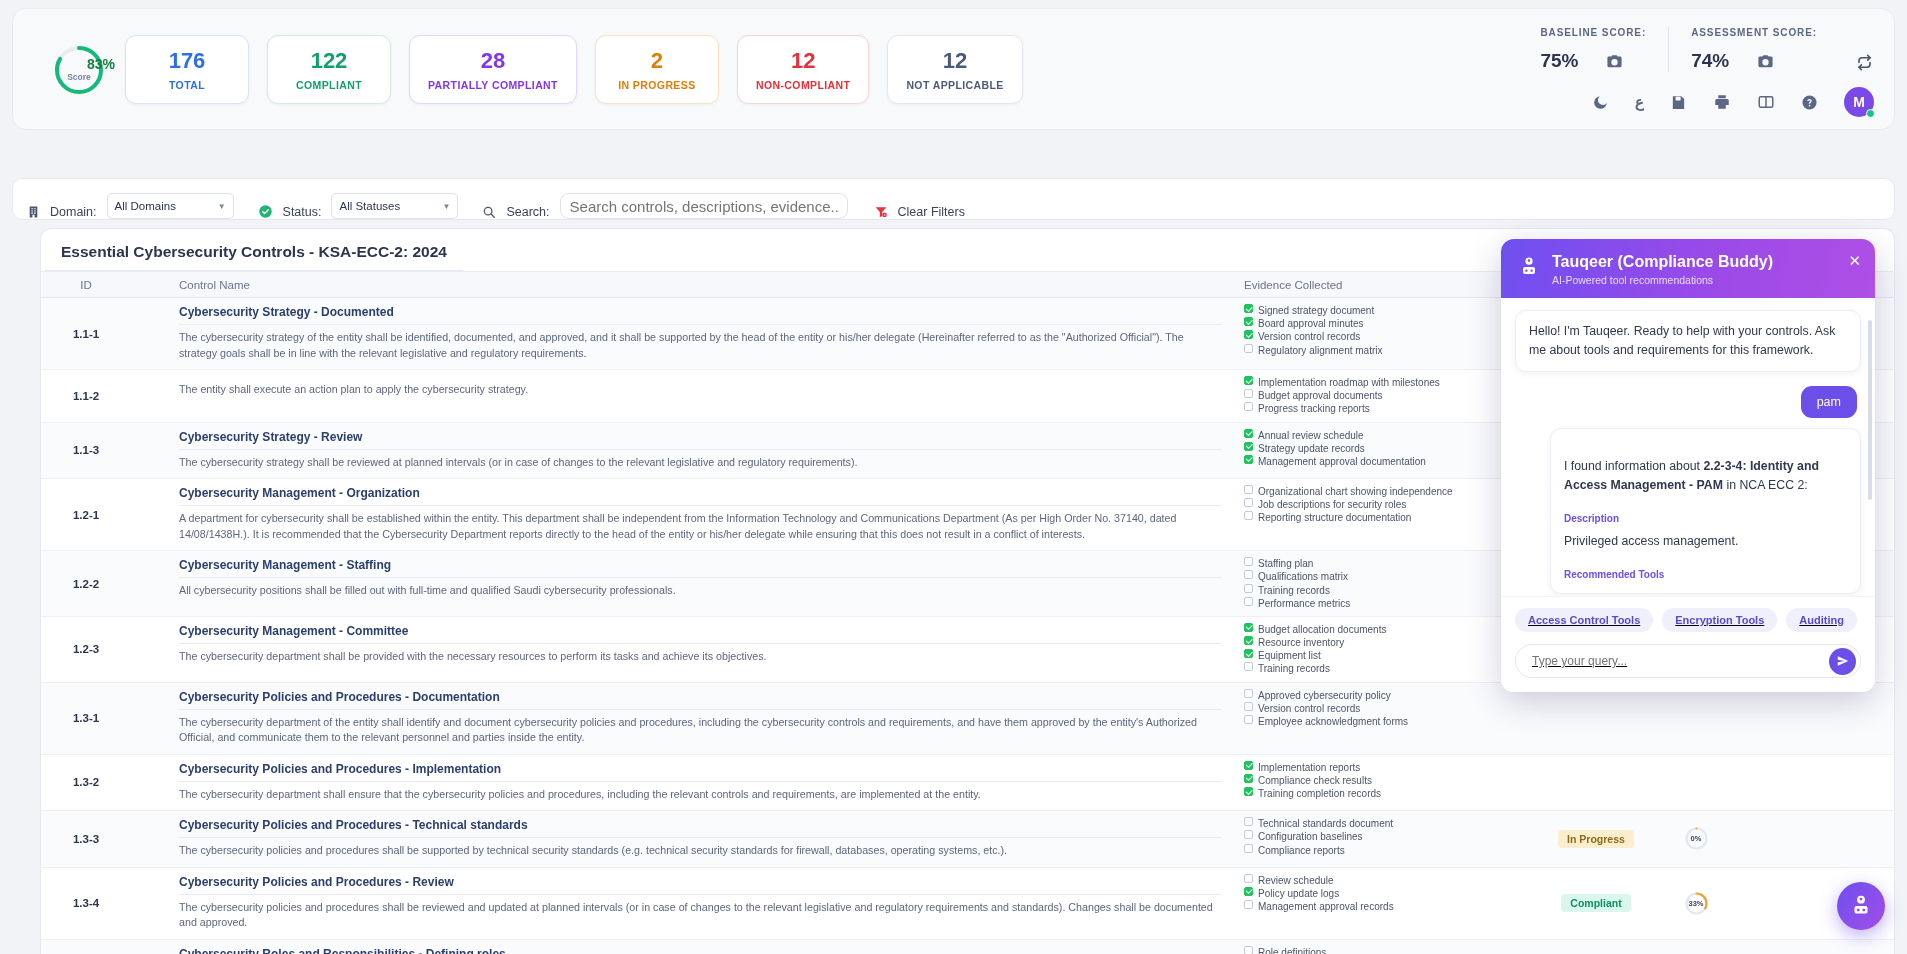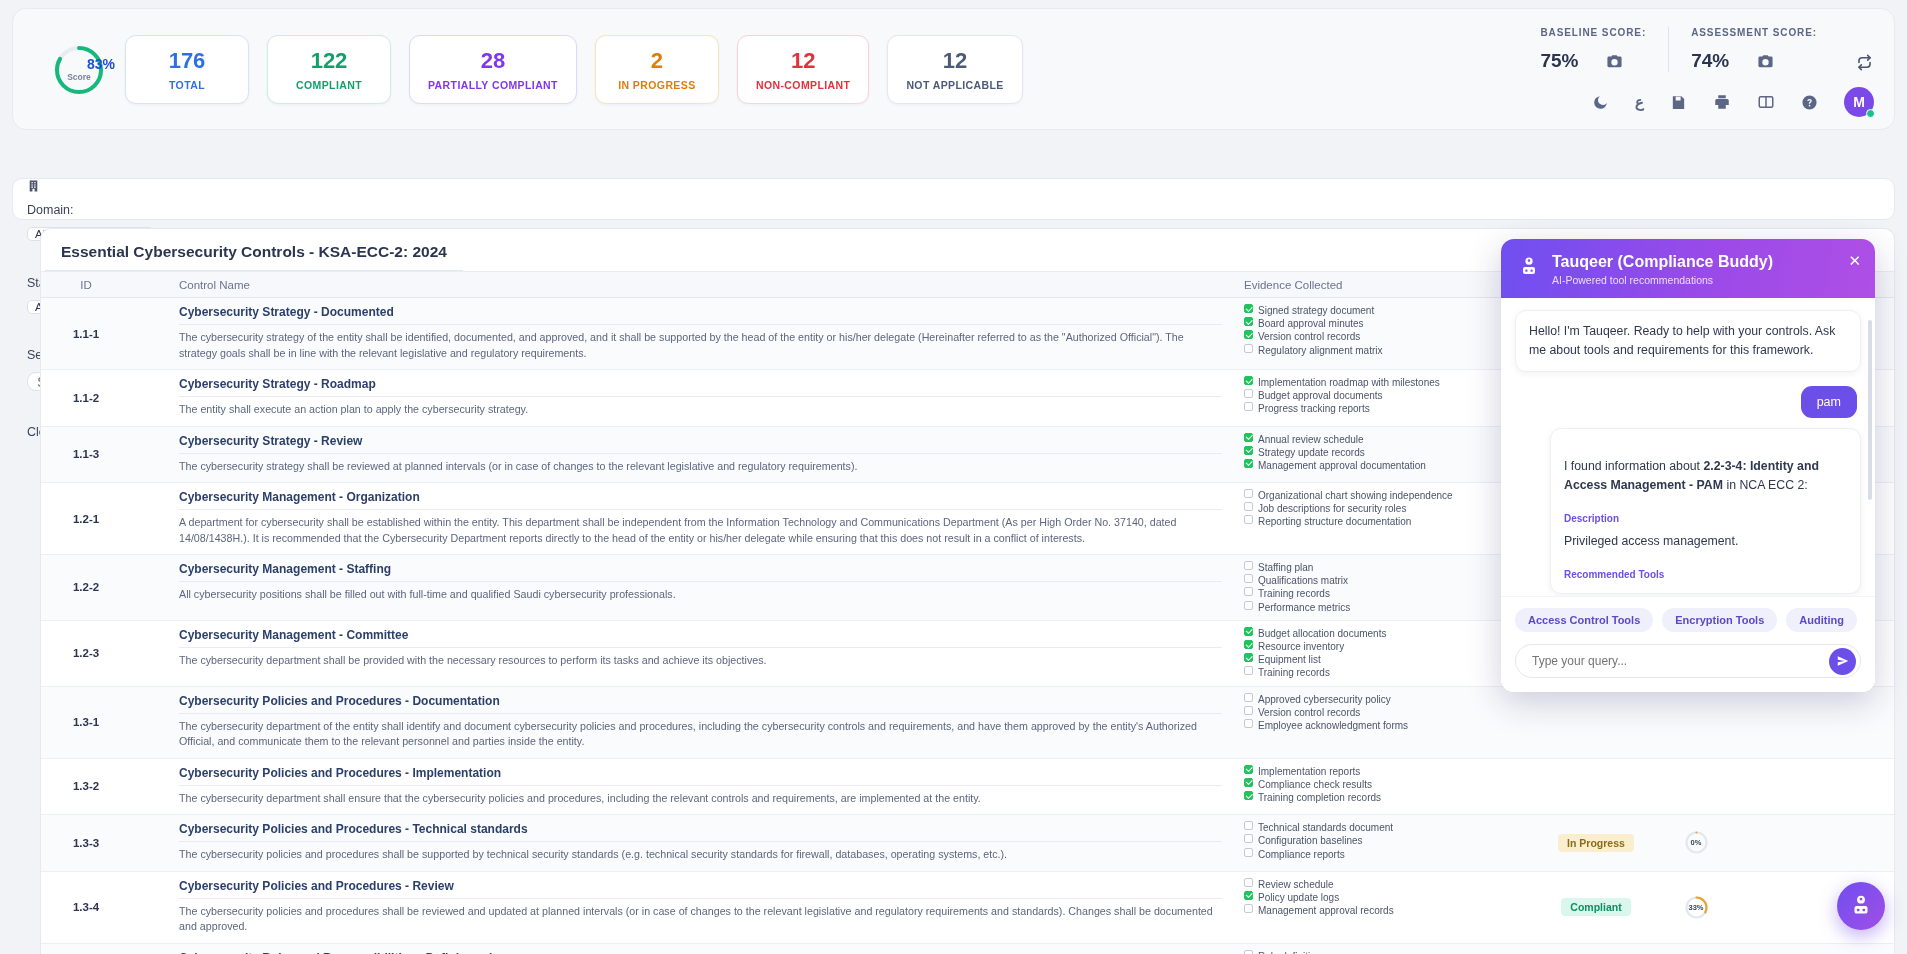--- a/index.html
+++ b/index.html
@@ -18,21 +18,21 @@
     border: 1px solid #e8eaf0;
     border-radius: 14px;
   }
   .kpi-row { position: absolute; left: 38px; top: 26px; display: flex; align-items: center; gap: 18px; }
   .score-ring { position: relative; width: 56px; height: 56px; }
   .score-ring svg { position: absolute; inset: 0; }
   .score-ring .txt {
     position: absolute; inset: 0; display: flex; flex-direction: column;
     align-items: center; justify-content: center; line-height: 1;
   }
-  .score-ring .pct { font-size: 14px; font-weight: bold; color: #1d4ed8; margin-left: 44px; }
+  .score-ring .pct { font-size: 14px; font-weight: bold; color: #15803d; margin-left: 44px; }
   .score-ring .lbl { font-size: 8.5px; color: #7b849c; margin-top: 2px; font-weight: 600; }
 
   .stat-card {
     min-width: 124px; padding: 13px 18px 12px;
     background: #fff; border-radius: 11px;
     border: 1px solid #e6e9f0;
     text-align: center;
     box-shadow: 0 1px 3px rgba(30,40,70,.05);
   }
   .stat-card .num { font-size: 22px; font-weight: bold; line-height: 1.05; }
@@ -62,21 +62,21 @@
   }
   .avatar .dot {
     position: absolute; right: -1px; bottom: -1px; width: 9px; height: 9px;
     border-radius: 50%; background: #18c08f; border: 1.5px solid #fff;
   }
 
   
   .filterbar {
     position: absolute; left: 12px; top: 178px; right: 12px; height: 42px;
     background: #fff; border: 1px solid #e6e9f0; border-radius: 10px;
-    display: flex; align-items: flex-start; padding: 0 14px; gap: 10px; flex-direction: column;
+    display: flex; align-items: flex-end; padding: 0 14px; gap: 10px;
   }
   .f-label { font-size: 12.5px; color: #3a4358; white-space: nowrap; }
   .f-select {
     width: 127px; height: 26px; border: 1px solid #dde1ea; border-radius: 5px;
     background: #fff; font-size: 11.5px; color: #2c3550;
     display: flex; align-items: center; justify-content: space-between;
     padding: 0 7px; cursor: pointer;
   }
   .f-select .chev { font-size: 8px; color: #7b849c; }
   .f-search {
@@ -179,21 +179,21 @@
     background: #6c4fe8; color: #fff; border-radius: 11px;
     padding: 9px 16px; font-size: 12.5px; float: right; margin: 14px 4px 10px 0;
   }
   .bubble-bot.second { clear: both; padding: 28px 13px 6px; margin-left: 35px; }
   .bb-h { font-size: 10px; font-weight: bold; color: #6c4fe8; margin: 16px 0 5px; }
   .chat-scrollbar {
     position: absolute; right: 3px; top: 22px; width: 4px; height: 180px;
     background: #d8dce6; border-radius: 2px;
   }
   .chat-foot {
-    flex: none; background: #fff; padding: 0 14px 14px; border-top: 1px solid #f2f4f8;
+    flex: none; background: #fff; padding: 0 14px 14px; border-top: 1px solid #f2f4f8; text-decoration: underline;
   }
   .chips { display: flex; gap: 9px; padding: 11px 0 12px; overflow: hidden; }
   .chip {
     background: #f0effc; color: #5a49c9; font-size: 11px; font-weight: bold;
     padding: 6px 13px; border-radius: 13px; white-space: nowrap; cursor: pointer;
   }
   .inputwrap {
     display: flex; align-items: center; border: 1px solid #e4e7ef;
     border-radius: 20px; height: 34px; padding: 0 4px 0 16px; background: #fff;
   }
@@ -399,21 +399,20 @@
               <span class="cbx"></span>
               <span>Regulatory alignment matrix</span>
             </div>
           </div>
           <div class="cell-stat"></div>
           <div class="cell-prog"></div>
         </div>
         <div class="trow">
           <div class="cell-id">1.1-2</div>
           <div class="cell-name">
-            <span class="nm">Cybersecurity Strategy - Roadmap</span>
             <span class="ds">The entity shall execute an action plan to apply the cybersecurity strategy.</span>
           </div>
           <div class="cell-ev">
             <div class="ev-item">
               <span class="cbx on"></span>
               <span>Implementation roadmap with milestones</span>
             </div>
             <div class="ev-item">
               <span class="cbx"></span>
               <span>Budget approval documents</span>

